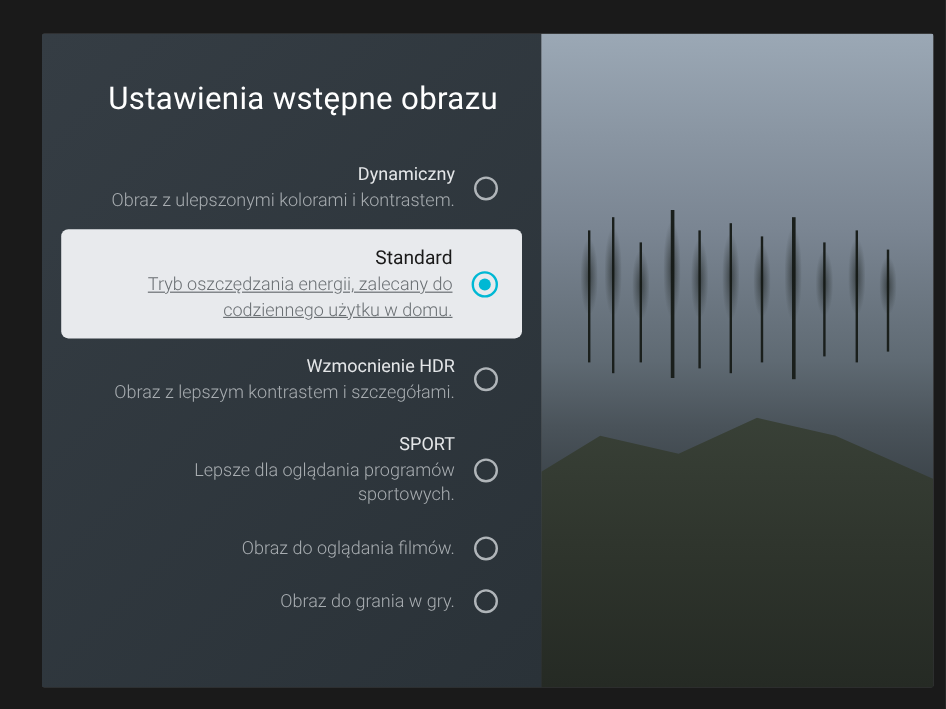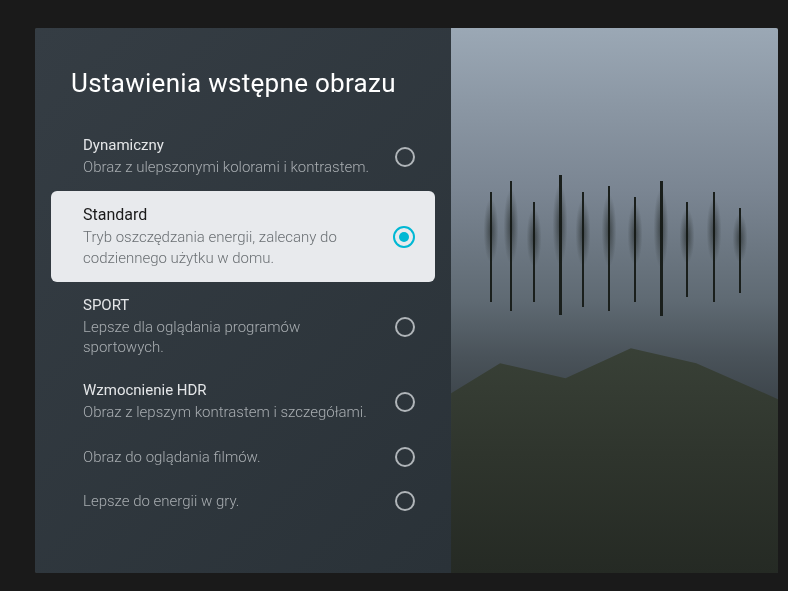--- a/index.html
+++ b/index.html
@@ -14,20 +14,21 @@
     .tv-screen {
       position: absolute;
       top: 28px;
       left: 35px;
       right: 10px;
       bottom: 18px;
       background: #404040;
       display: flex;
       border-radius: 2px;
       overflow: hidden;
+      text-align: right;
     }
     .settings-panel {
       width: 56%;
       background: linear-gradient(135deg, #353d44 0%, #2a3238 100%);
       padding: 40px 0 20px 0;
       display: flex;
       flex-direction: column;
     }
     .page-title {
       color: #ffffff;
@@ -68,20 +69,21 @@
       font-size: 16px;
     }
     .option-description {
       color: #a8adb1;
       font-size: 15px;
       font-weight: 300;
       line-height: 1.35;
     }
     .option-item.selected .option-description {
       color: #6a6f73;
+      text-decoration: underline;
     }
     .radio-outer {
       width: 20px;
       height: 20px;
       border: 2px solid #b0b5b9;
       border-radius: 50%;
       display: flex;
       align-items: center;
       justify-content: center;
       flex-shrink: 0;
@@ -172,44 +174,44 @@
           <div class="option-label">Standard</div>
           <div class="option-description">Tryb oszczędzania energii, zalecany do codziennego użytku w domu.</div>
         </div>
         <div class="radio-outer">
           <div class="radio-inner"></div>
         </div>
       </div>
 
       <div class="option-item">
         <div class="option-text">
+          <div class="option-label">Wzmocnienie HDR</div>
+          <div class="option-description">Obraz z lepszym kontrastem i szczegółami.</div>
+        </div>
+        <div class="radio-outer"></div>
+      </div>
+
+      <div class="option-item">
+        <div class="option-text">
           <div class="option-label">SPORT</div>
           <div class="option-description">Lepsze dla oglądania programów sportowych.</div>
         </div>
         <div class="radio-outer"></div>
       </div>
 
       <div class="option-item">
         <div class="option-text">
-          <div class="option-label">Wzmocnienie HDR</div>
-          <div class="option-description">Obraz z lepszym kontrastem i szczegółami.</div>
-        </div>
-        <div class="radio-outer"></div>
-      </div>
-
-      <div class="option-item">
-        <div class="option-text">
           <div class="option-description">Obraz do oglądania filmów.</div>
         </div>
         <div class="radio-outer"></div>
       </div>
 
       <div class="option-item">
         <div class="option-text">
-          <div class="option-description">Lepsze do energii w gry.</div>
+          <div class="option-description">Obraz do grania w gry.</div>
         </div>
         <div class="radio-outer"></div>
       </div>
 
     </div>
   </div>
 
   <div class="preview-panel">
     <div class="preview-image">
       <div class="hill"></div>

